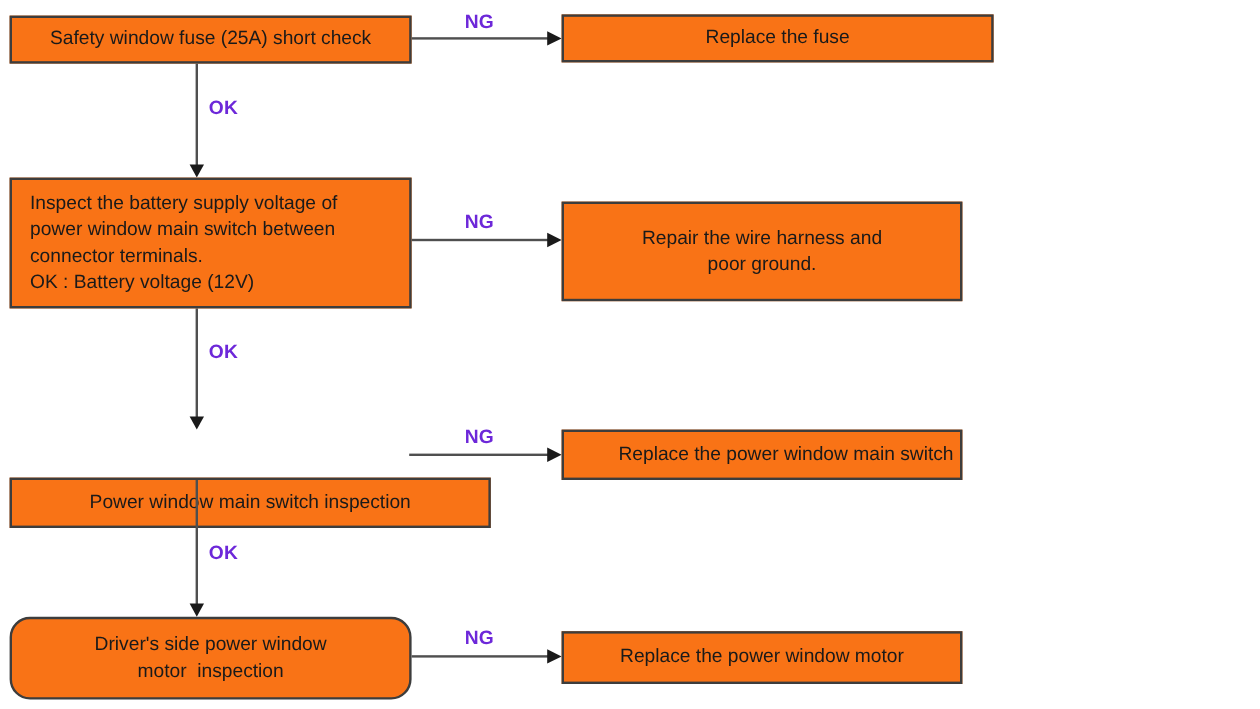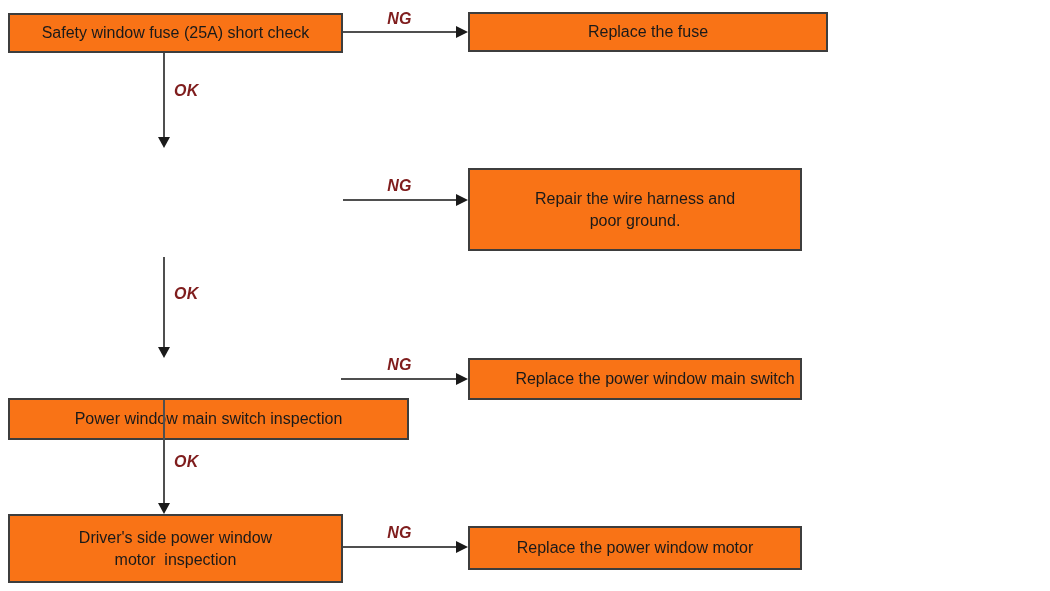--- a/index.html
+++ b/index.html
@@ -59,23 +59,22 @@
     width: 0;
     height: 0;
     border-left: 6px solid transparent;
     border-right: 6px solid transparent;
     border-top: 11px solid #1a1a1a;
   }
   .lbl {
     position: absolute;
     font-weight: bold;
     font-size: 16px;
-    color: #7f1d1d;
+    color: #6d28d9;
     letter-spacing: 0.3px;
-    font-style: italic;
   }
   .lbl.ng {
     left: 343px;
     width: 113px;
     text-align: center;
   }
 </style>
 </head>
 <body>
 
@@ -84,40 +83,44 @@
   <div class="box" style="left:8px; top:13px; width:335px; height:40px;">Safety window fuse (25A) short check</div>
   <div class="hline" style="left:343px; top:31px; width:114px;"></div>
   <div class="arrow-right" style="left:456px; top:26px;"></div>
   <div class="lbl ng" style="top:10px;">NG</div>
   <div class="box" style="left:468px; top:12px; width:360px; height:40px;">Replace the fuse</div>
 
   <div class="vline" style="left:163px; top:53px; height:85px;"></div>
   <div class="arrow-down" style="left:158px; top:137px;"></div>
   <div class="lbl" style="left:174px; top:82px;">OK</div>
 
+  <div class="box left-align" style="left:8px; top:148px; width:335px; height:109px;">Inspect the battery supply voltage of
+power window main switch between
+connector terminals.
+OK : Battery voltage (12V)</div>
   <div class="hline" style="left:343px; top:199px; width:114px;"></div>
   <div class="arrow-right" style="left:456px; top:194px;"></div>
   <div class="lbl ng" style="top:177px;">NG</div>
   <div class="box" style="left:468px; top:168px; width:334px; height:83px;">Repair the wire harness and
 poor ground.</div>
 
   <div class="vline" style="left:163px; top:257px; height:91px;"></div>
   <div class="arrow-down" style="left:158px; top:347px;"></div>
   <div class="lbl" style="left:174px; top:285px;">OK</div>
 
   <div class="box" style="left:8px; top:358px; width:401px; height:42px;margin-top:40px;">Power window main switch inspection</div>
   <div class="hline" style="left:341px; top:378px; width:116px;"></div>
   <div class="arrow-right" style="left:456px; top:373px;"></div>
   <div class="lbl ng" style="top:356px;">NG</div>
   <div class="box" style="left:468px; top:358px; width:334px; height:42px;padding-left:40px;">Replace the power window main switch</div>
 
   <div class="vline" style="left:163px; top:400px; height:104px;"></div>
   <div class="arrow-down" style="left:158px; top:503px;"></div>
   <div class="lbl" style="left:174px; top:453px;">OK</div>
 
-  <div class="box" style="left:8px; top:514px; width:335px; height:69px;">Driver's side power window
+  <div class="box" style="left:8px; top:514px; width:335px; height:69px;border-radius:17px;">Driver's side power window
 motor  inspection</div>
   <div class="hline" style="left:343px; top:546px; width:114px;"></div>
   <div class="arrow-right" style="left:456px; top:541px;"></div>
   <div class="lbl ng" style="top:524px;">NG</div>
   <div class="box" style="left:468px; top:526px; width:334px; height:44px;">Replace the power window motor</div>
 
 </div>
 
 </body></html>

